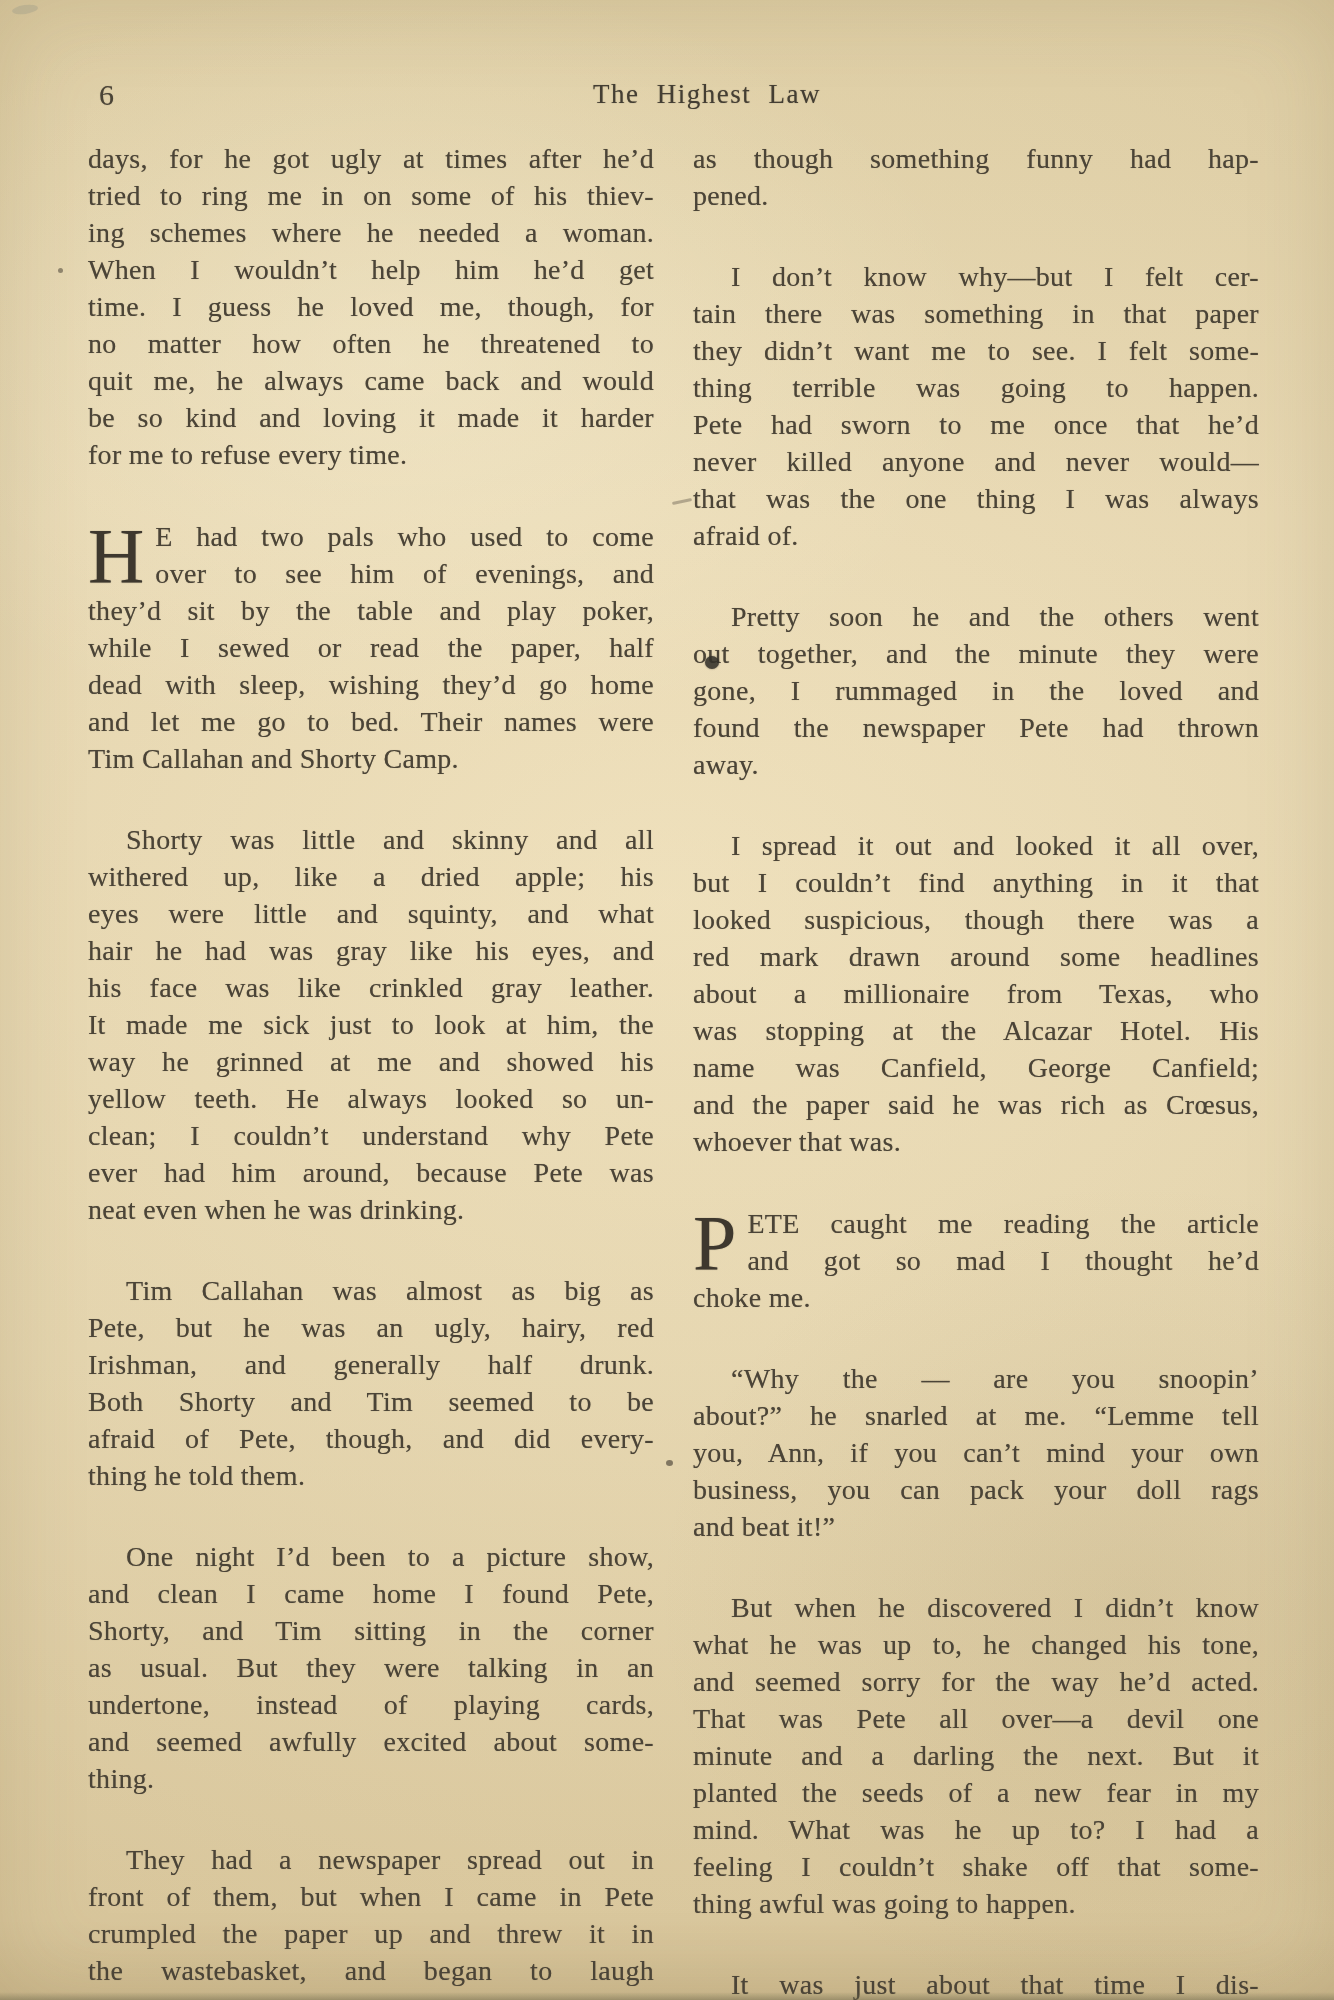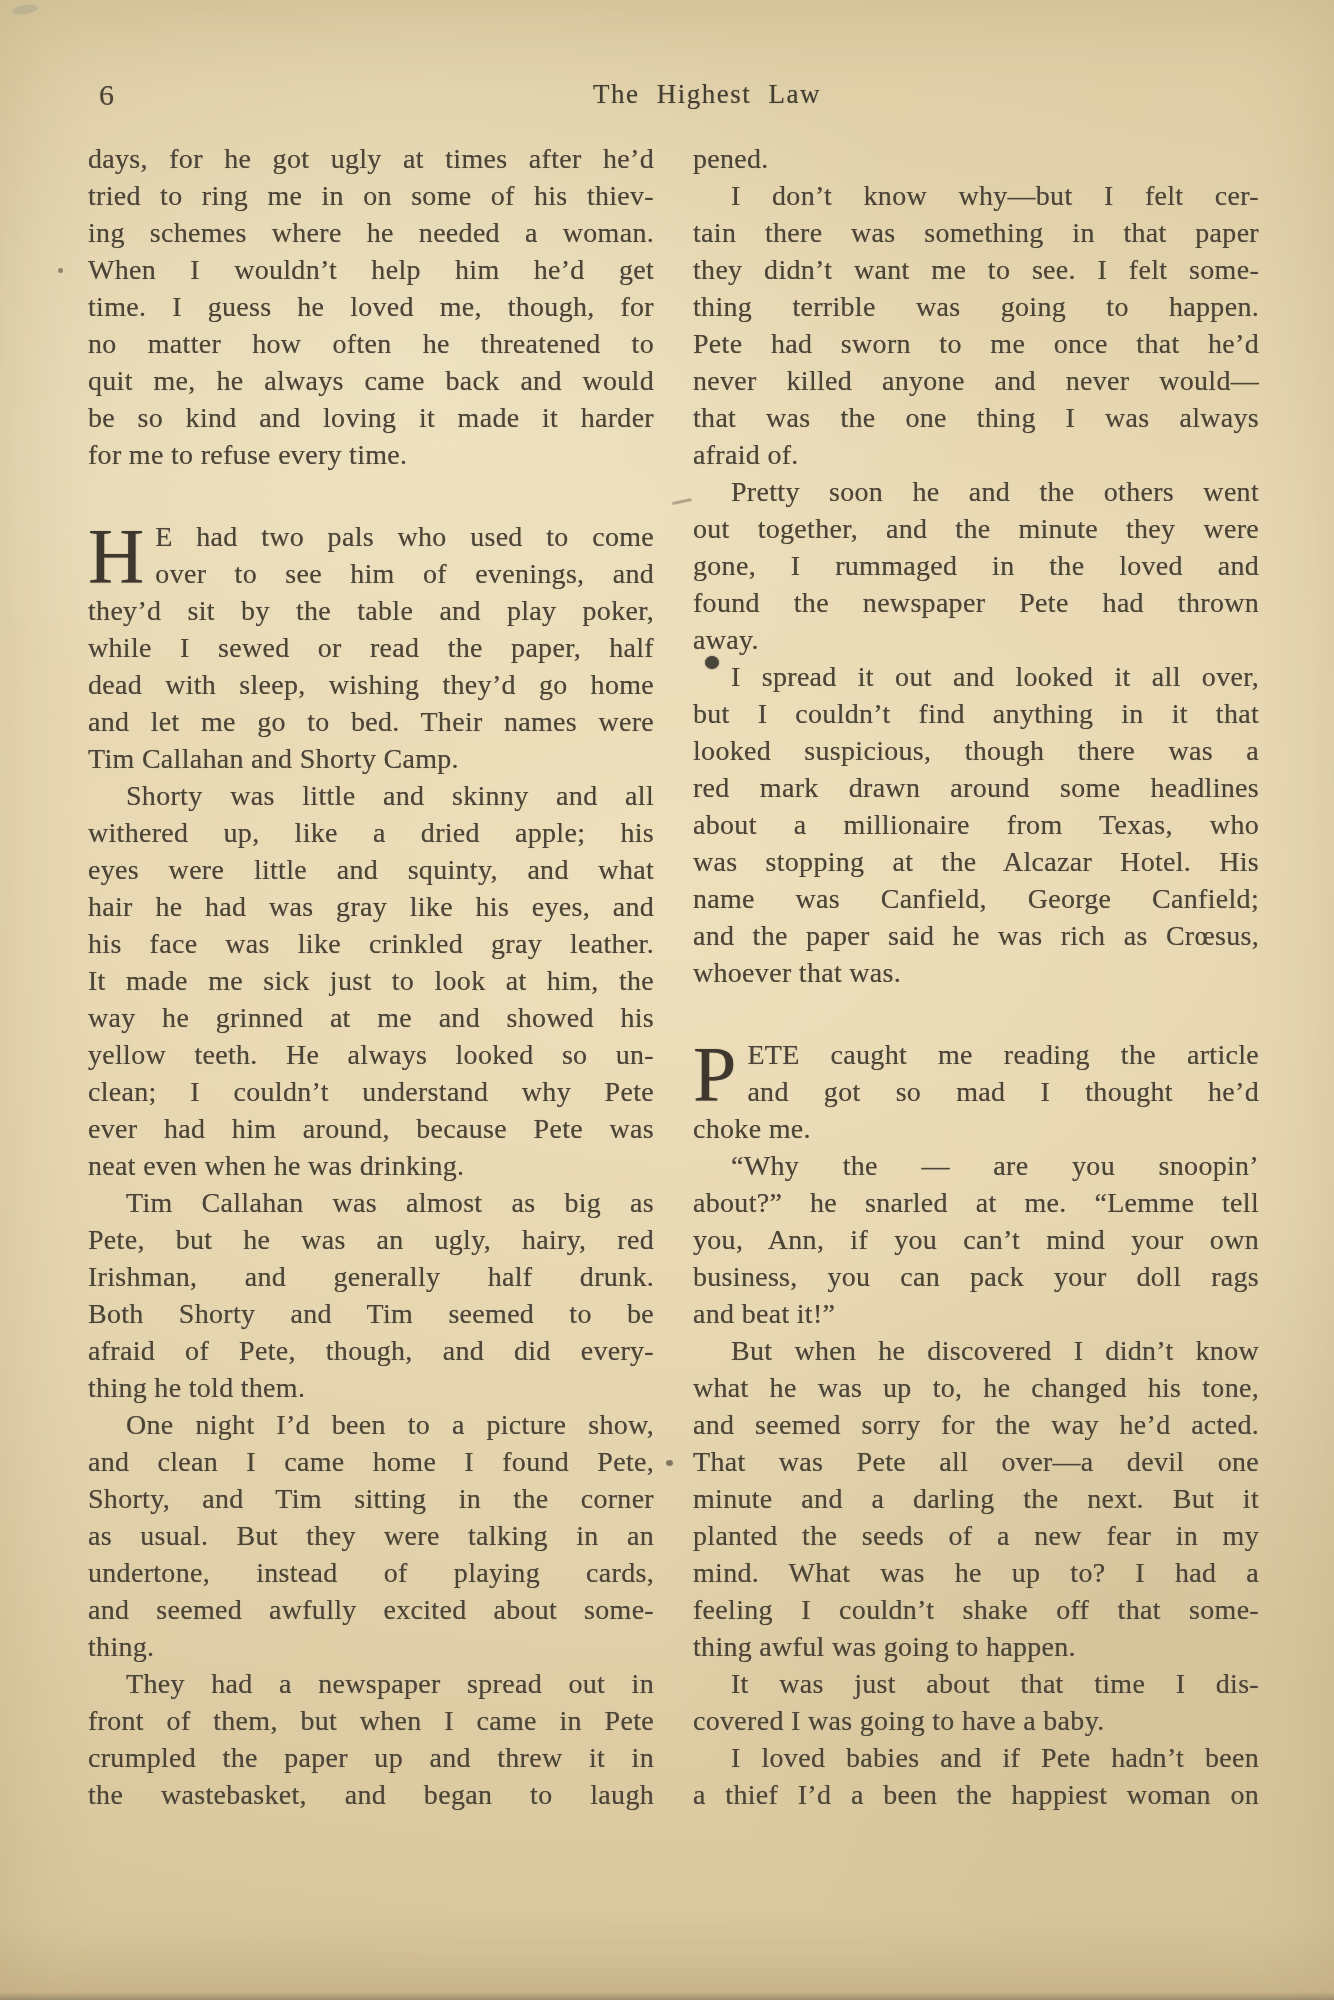--- a/index.html
+++ b/index.html
@@ -39,21 +39,21 @@
   .para{overflow:visible;}
   .para.dropcap{margin-top:45px;}
   .line{
     font-size:28px;line-height:37px;height:37px;
     letter-spacing:0.3px;
     text-align:justify;text-align-last:justify;
     color:#4b4437;
     text-shadow:0 0 0.7px rgba(75,68,55,0.55);
   }
   .line.end{text-align-last:left;}
-  .para.indent .line:first-child{padding-left:38px;}
+  .para.indent .line:first-child{padding-left:38px;margin-top:44px;}
   .dropcap-letter{
     float:left;
     font-size:78px;line-height:56px;
     padding:10px 11px 0 0;
     color:#3e382e;
     text-shadow:0 0 1px rgba(62,56,46,0.6);
   }
   
   .artifact{position:absolute;pointer-events:none;}
   .ink-blot{left:705px;top:656px;width:14px;height:13px;border-radius:50%;
@@ -133,20 +133,21 @@
         </div>
         <div class="para indent">
           <div class="line">They had a newspaper spread out in</div>
           <div class="line">front of them, but when I came in Pete</div>
           <div class="line">crumpled the paper up and threw it in</div>
           <div class="line">the wastebasket, and began to laugh</div>
         </div>
       </div>
     <div class="column">
         <div class="para plain">
+          <div class="line">as though something funny had hap-</div>
           <div class="line end">pened.</div>
         </div>
         <div class="para indent">
           <div class="line">I don’t know why—but I felt cer-</div>
           <div class="line">tain there was something in that paper</div>
           <div class="line">they didn’t want me to see.  I felt some-</div>
           <div class="line">thing terrible was going to happen.</div>
           <div class="line">Pete had sworn to me once that he’d</div>
           <div class="line">never killed anyone and never would—</div>
           <div class="line">that was the one thing I was always</div>

